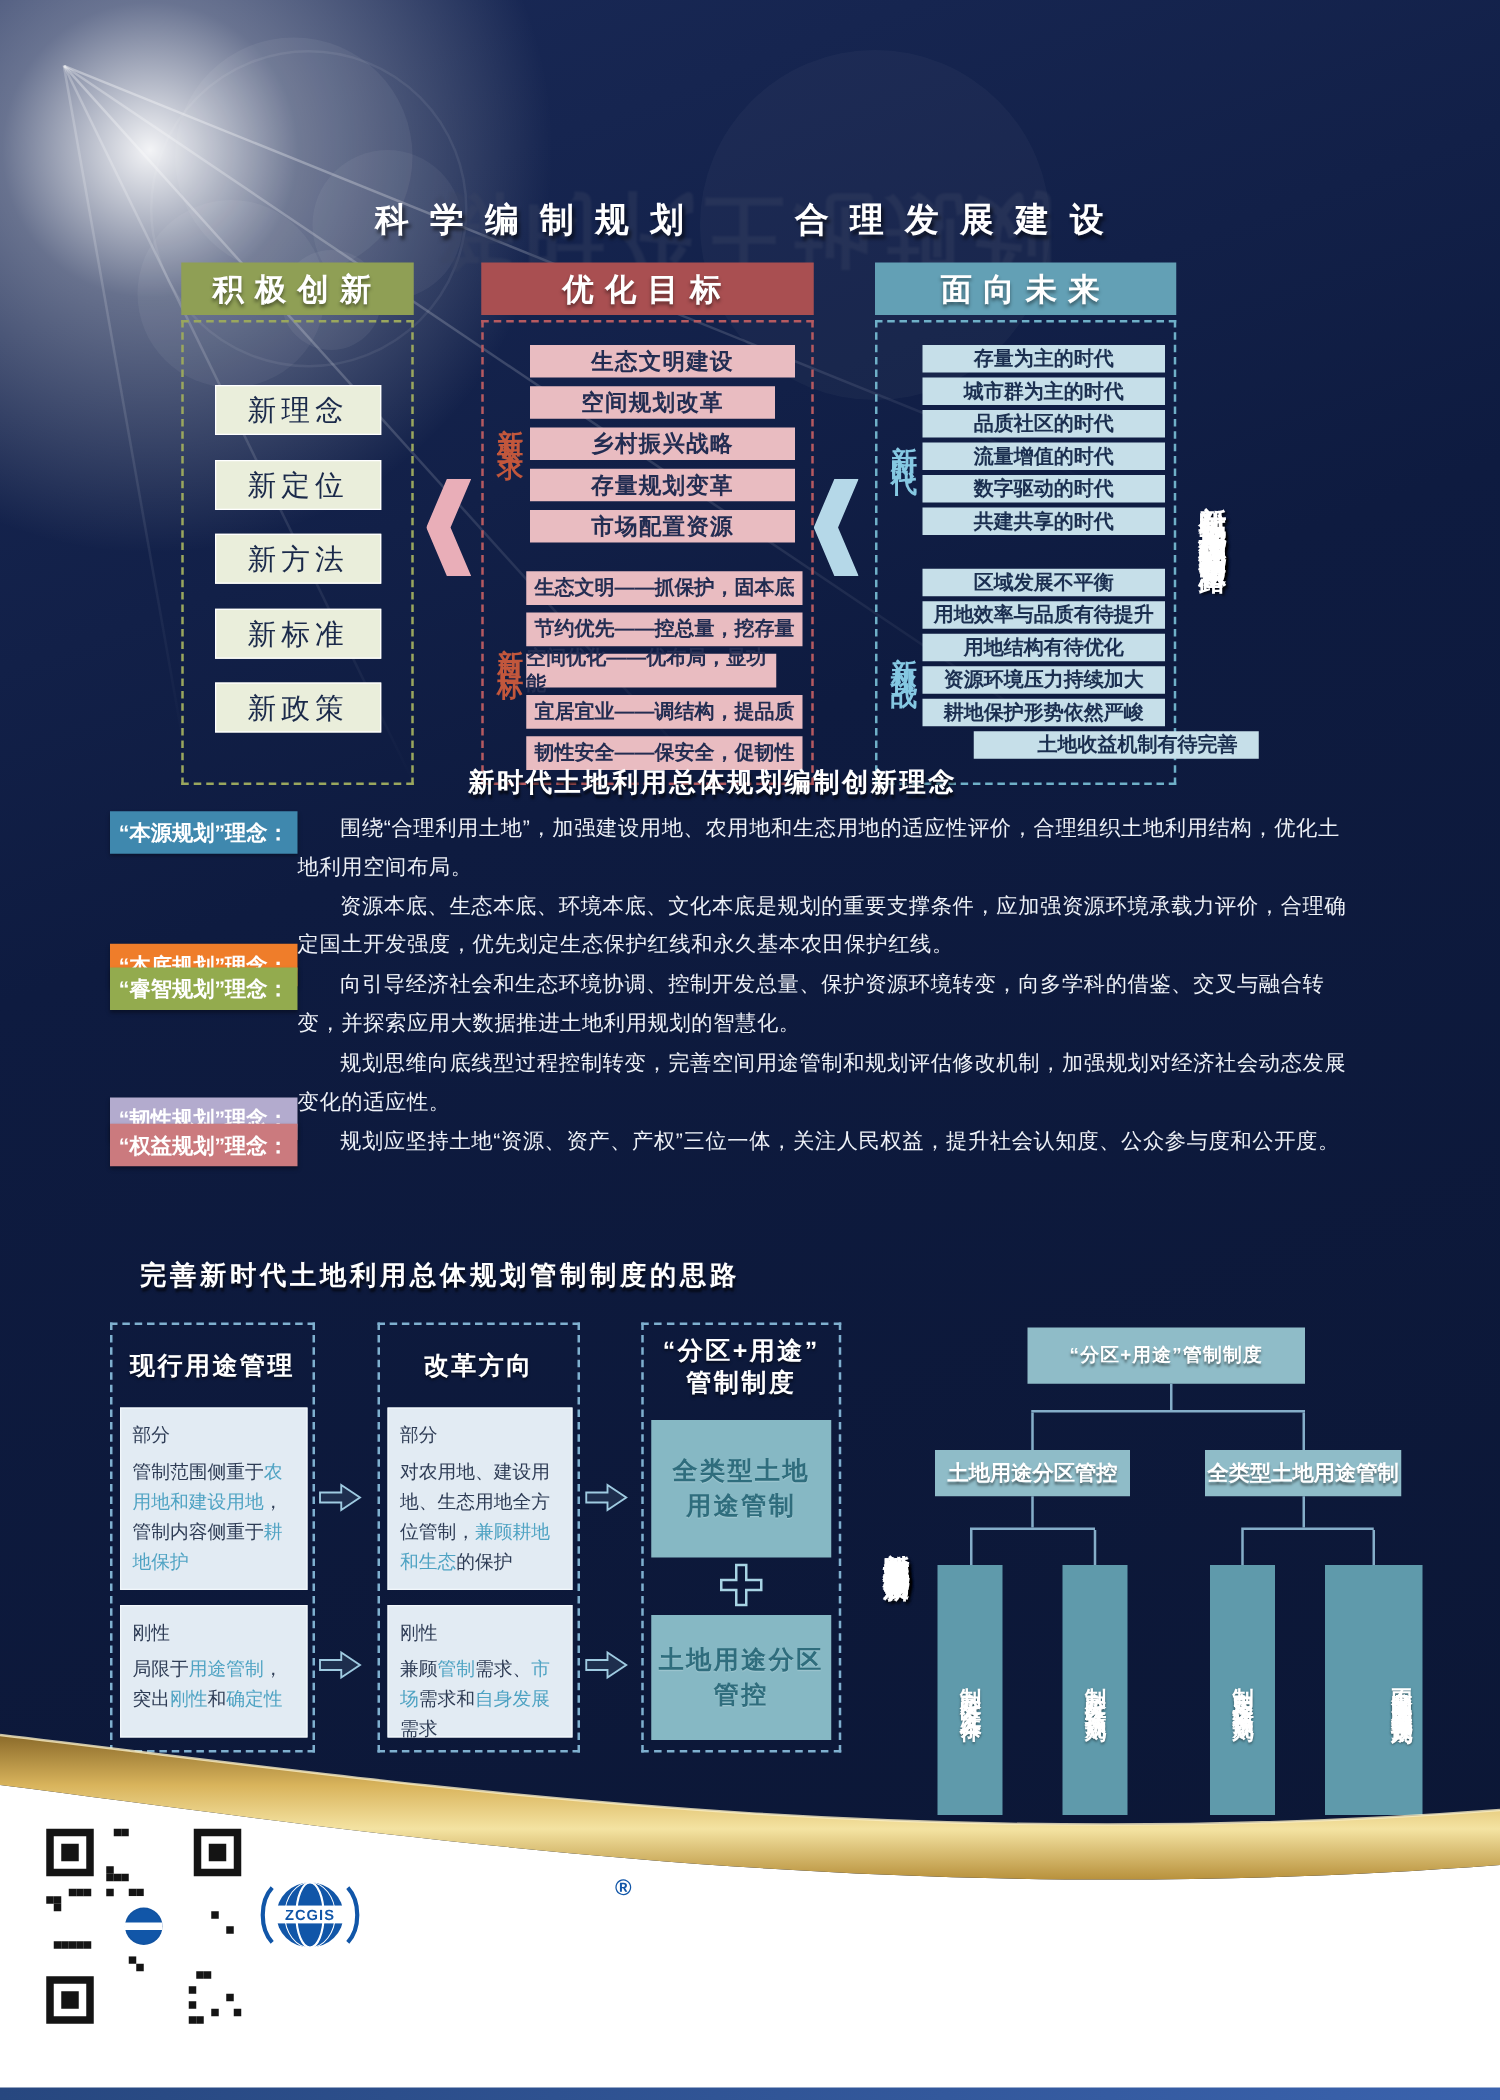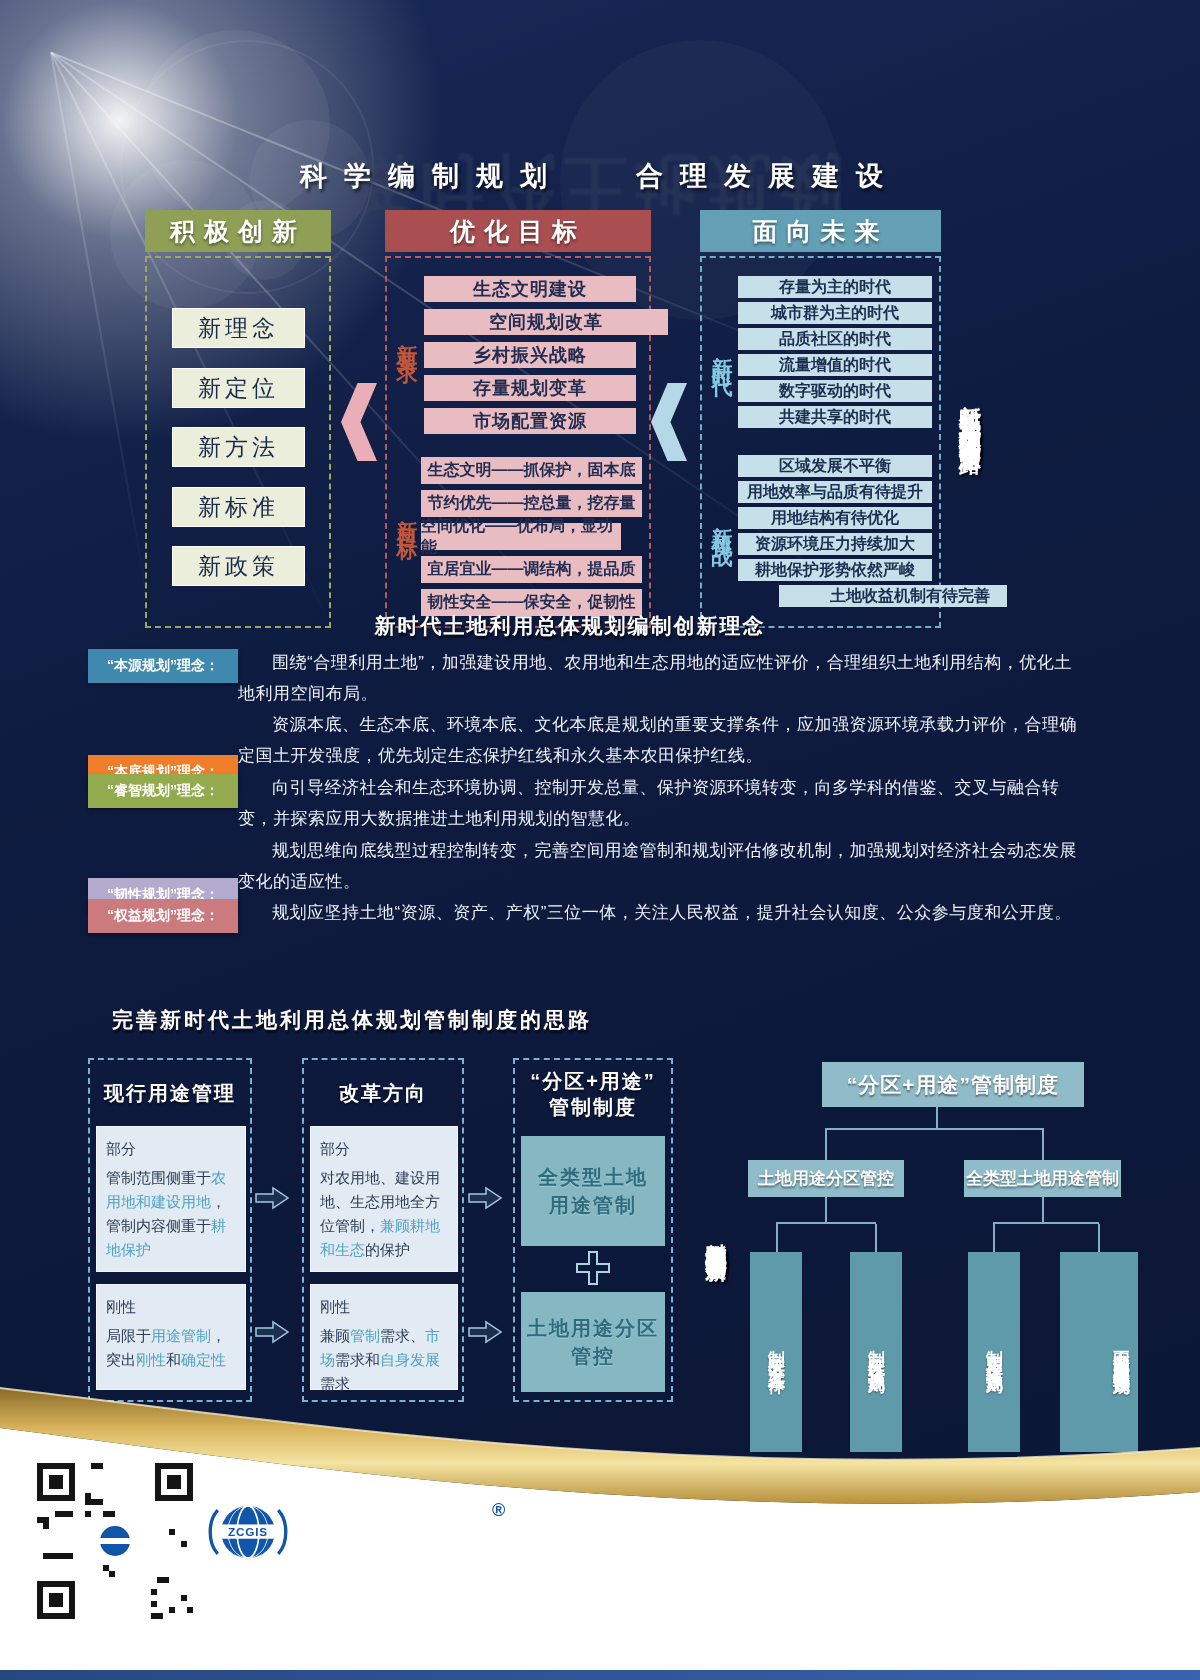--- a/index.html
+++ b/index.html
@@ -25,21 +25,21 @@
     font-size:16px;font-weight:600;}
   .itemC{display:flex;align-items:center;justify-content:center;background:#c6dfe9;color:#1b2f50;
     font-size:16px;font-weight:600;}
   .vlabel{writing-mode:vertical-rl;text-align:center;font-weight:bold;}
   .chev{clip-path:polygon(100% 0,46% 0,0 50%,46% 100%,100% 100%,54% 50%);}
   .sideLabel{writing-mode:vertical-rl;text-align:center;color:#fff;font-weight:bold;
     text-shadow:2px 2px 2px rgba(0,0,0,.6);}
   .s2h{color:#fff;font-weight:bold;font-size:21px;letter-spacing:2px;text-align:center;
     text-shadow:1px 3px 2px rgba(0,0,0,.65);}
   .clabel{display:flex;align-items:center;justify-content:center;color:#fff;font-weight:bold;
-    font-size:14px;box-shadow:0 2px 3px rgba(0,0,0,.35);}
+    font-size:17px;box-shadow:0 2px 3px rgba(0,0,0,.35);}
   .ctext{color:#eef1f7;font-size:17px;line-height:31px;text-indent:34px;letter-spacing:.5px;}
   .s3h{color:#fff;font-weight:bold;font-size:21px;letter-spacing:3px;text-shadow:1px 3px 2px rgba(0,0,0,.65);}
   .colhdr{color:#fff;font-weight:bold;font-size:20px;letter-spacing:2px;text-align:center;
     text-shadow:0 2px 2px rgba(0,0,0,.5);white-space:pre-line;line-height:26px;}
   .fbox{background:#e2ebf3;border:1px solid #f2f7fb;color:#2e3c55;font-size:15px;line-height:24px;
     padding:10px 9px;}
   .fbox .t{display:block;margin-bottom:5px;}
   .hl{color:#4fa3c3;}
   .tealbox{display:flex;align-items:center;justify-content:center;background:#86b8c4;color:#2f6d7d;
     font-weight:bold;font-size:20px;line-height:28px;white-space:pre-line;text-align:center;letter-spacing:2px;
@@ -94,21 +94,21 @@
   <div class="abs itemA" style="left:172px;top:427px;width:131px;height:38px;">新方法</div>
   <div class="abs itemA" style="left:172px;top:487px;width:131px;height:38px;">新标准</div>
   <div class="abs itemA" style="left:172px;top:546px;width:131px;height:38px;">新政策</div>
 
   <div class="abs chev" style="left:341px;top:383px;width:36px;height:78px;background:#e9aeb8;"></div>
 
   <div class="abs hdr" style="left:385px;top:210px;width:266px;height:42px;background:#a94f51;">优化目标</div>
   <div class="abs dash" style="left:385px;top:256px;width:262px;height:368px;border-color:#b65a60;"></div>
   <div class="abs vlabel" style="left:394px;top:284px;width:26px;height:114px;line-height:26px;font-size:21px;color:#c2573c;letter-spacing:10px;">新要求</div>
   <div class="abs itemB1" style="left:424px;top:276px;width:212px;height:26px;">生态文明建设</div>
-  <div class="abs itemB1" style="left:424px;top:309px;width:244px;height:26px;">空间规划改革</div>
+  <div class="abs itemB1" style="left:424px;top:309px;width:196px;height:26px;">空间规划改革</div>
   <div class="abs itemB1" style="left:424px;top:342px;width:212px;height:26px;">乡村振兴战略</div>
   <div class="abs itemB1" style="left:424px;top:375px;width:212px;height:26px;">存量规划变革</div>
   <div class="abs itemB1" style="left:424px;top:408px;width:212px;height:26px;">市场配置资源</div>
   <div class="abs vlabel" style="left:394px;top:458px;width:26px;height:118px;line-height:26px;font-size:21px;color:#c2573c;letter-spacing:10px;">新目标</div>
   <div class="abs itemB2" style="left:421px;top:457px;width:221px;height:27px;">生态文明——抓保护，固本底</div>
   <div class="abs itemB2" style="left:421px;top:490px;width:221px;height:27px;">节约优先——控总量，挖存量</div>
   <div class="abs itemB2" style="left:421px;top:523px;width:200px;height:27px;">空间优化——优布局，显功能</div>
   <div class="abs itemB2" style="left:421px;top:556px;width:221px;height:27px;">宜居宜业——调结构，提品质</div>
   <div class="abs itemB2" style="left:421px;top:589px;width:221px;height:27px;">韧性安全——保安全，促韧性</div>
 
@@ -194,21 +194,21 @@
   <div class="abs tealbox" style="left:521px;top:1136px;width:144px;height:110px;">全类型土地
 用途管制</div>
   <svg class="abs" style="left:573px;top:1250px;" width="40" height="36" viewBox="0 0 40 36">
       <path d="M16 2 h8 v12 h12 v8 h-12 v12 h-8 v-12 h-12 v-8 h12 z" fill="none" stroke="#a8d4e4" stroke-width="2"></path>
     </svg>
   <div class="abs tealbox" style="left:521px;top:1292px;width:144px;height:100px;">土地用途分区
 管控</div>
 
   <div class="abs sideLabel" style="left:700px;top:1056px;width:32px;height:356px;line-height:32px;font-size:21px;letter-spacing:1px;">新时代土地利用总体规划管制制度创新</div>
 
-  <div class="abs treebox" style="left:822px;top:1062px;width:262px;height:45px;font-size:21px;letter-spacing:1px;">“分区+用途”管制制度</div>
+  <div class="abs treebox" style="left:822px;top:1062px;width:222px;height:45px;font-size:15px;letter-spacing:1px;">“分区+用途”管制制度</div>
   <div class="abs line" style="left:936px;top:1107px;width:2px;height:21px;"></div>
   <div class="abs line" style="left:825px;top:1128px;width:219px;height:2px;"></div>
   <div class="abs line" style="left:825px;top:1130px;width:2px;height:30px;"></div>
   <div class="abs line" style="left:1042px;top:1130px;width:2px;height:30px;"></div>
 
   <div class="abs treebox" style="left:748px;top:1160px;width:156px;height:37px;font-size:17px;">土地用途分区管控</div>
   <div class="abs treebox" style="left:964px;top:1160px;width:157px;height:37px;font-size:17px;">全类型土地用途管制</div>
 
   <div class="abs line" style="left:825px;top:1197px;width:2px;height:25px;"></div>
   <div class="abs line" style="left:776px;top:1222px;width:100px;height:2px;"></div>

